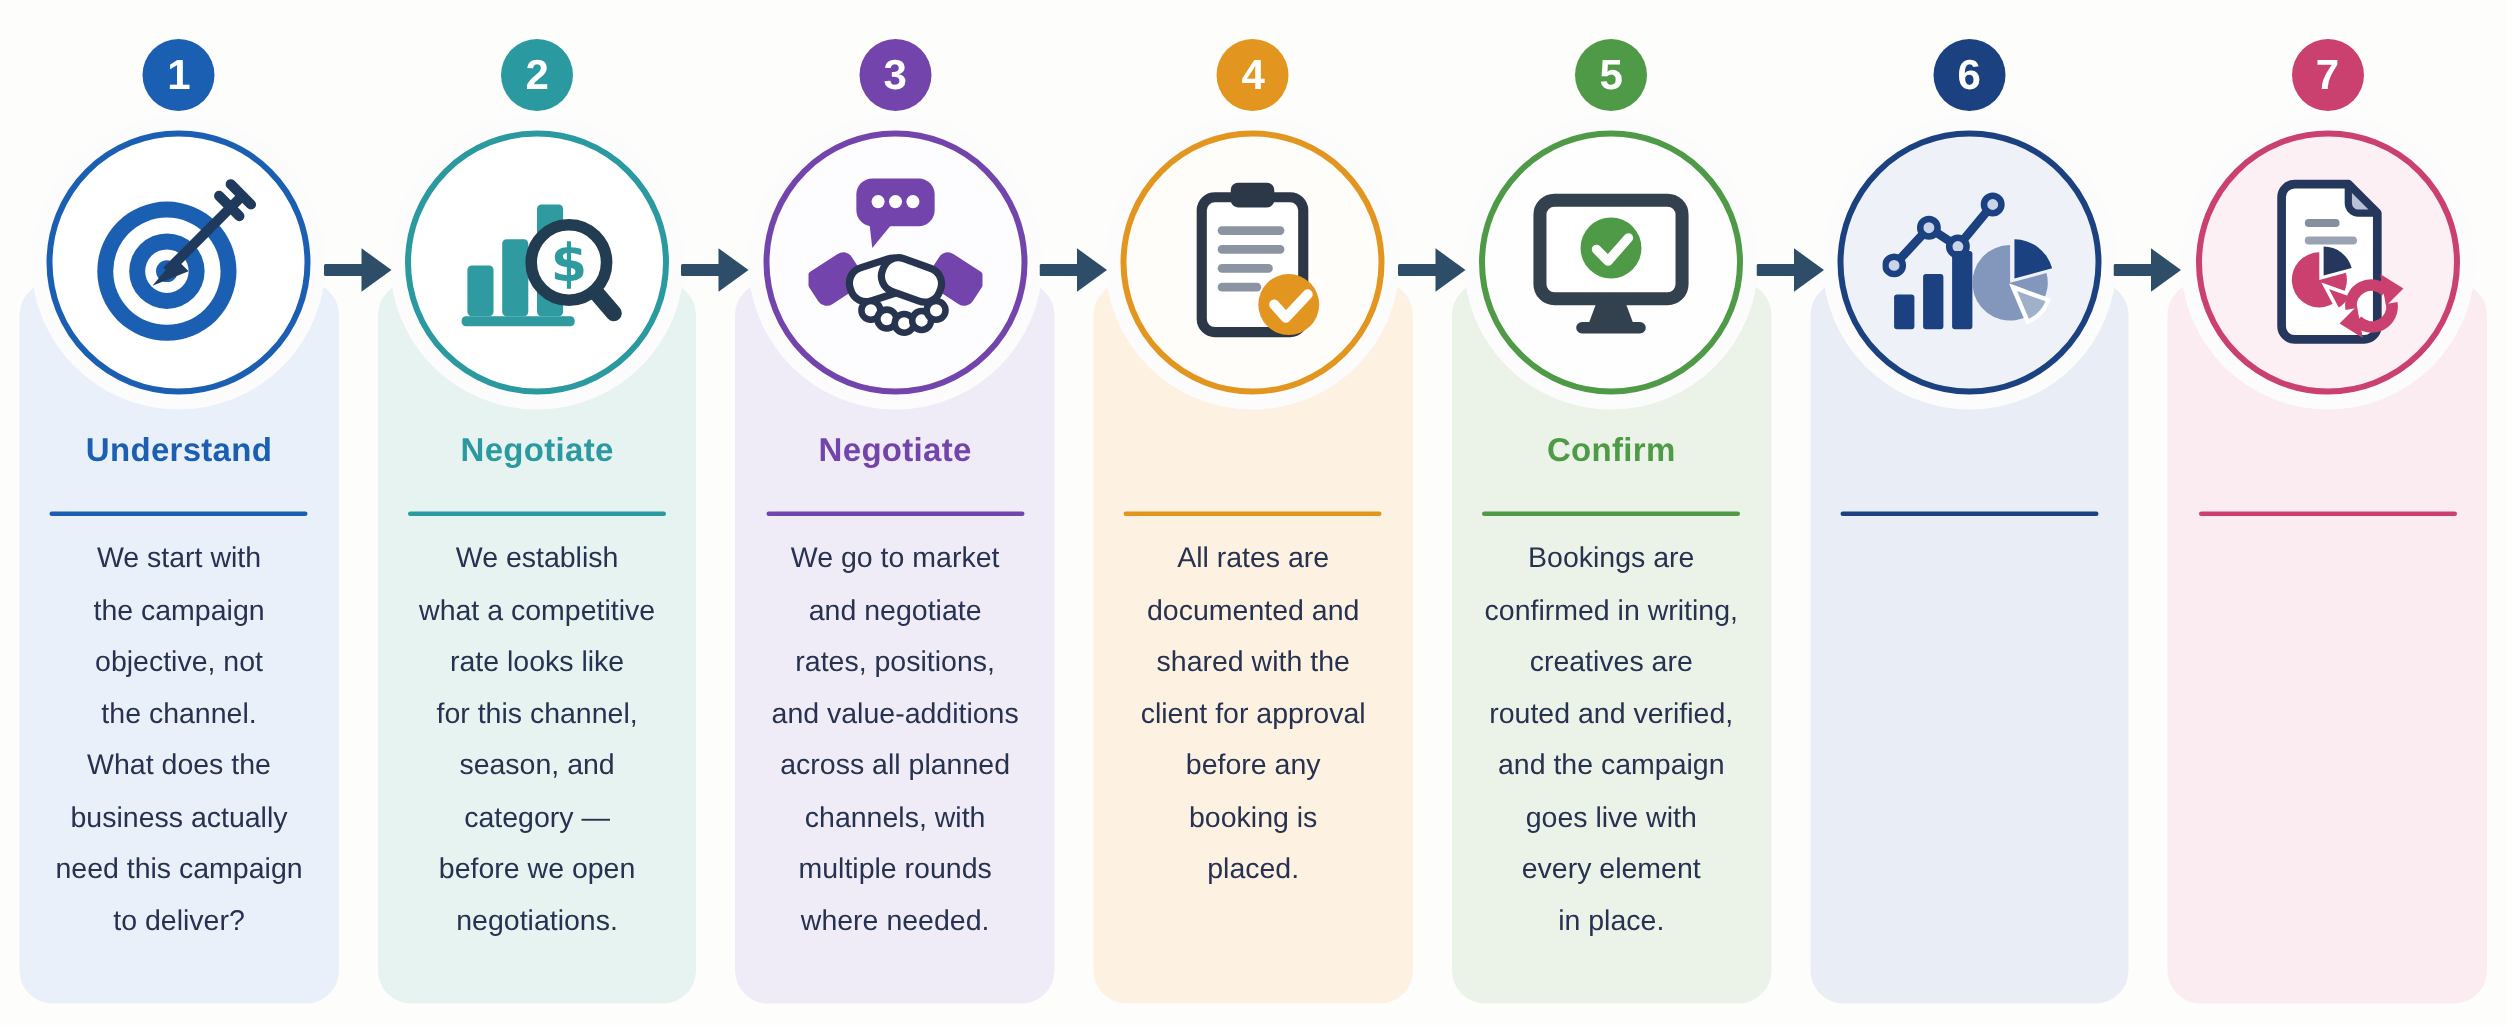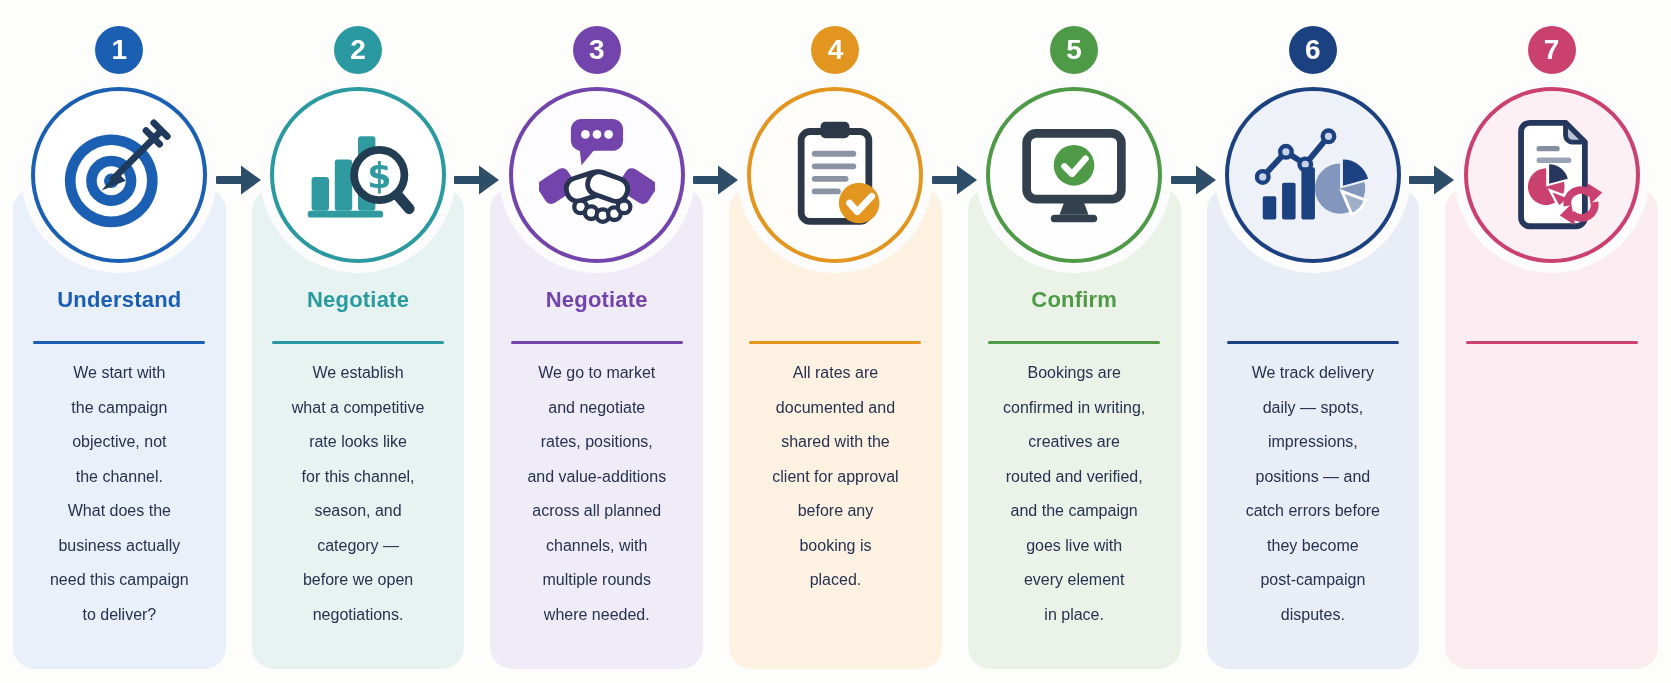--- a/index.html
+++ b/index.html
@@ -57,21 +57,21 @@
   .rule{
     position:absolute;
     top:341px;left:50%;transform:translateX(-50%);
     width:172px;height:3px;border-radius:2px;
     background:var(--c);
   }
   .desc{
     position:absolute;
     top:356px;left:4px;right:4px;margin:0;
     text-align:center;
-    font-size:16px;line-height:34.5px;
+    font-size:19px;line-height:34.5px;
     color:#273150;
     white-space:pre-line;
   }
   .arrow{
     position:absolute;
     top:163px;
     width:46px;height:34px;
     color:var(--arrow,#2e4d68);
   }
 </style>
@@ -240,28 +240,20 @@
         <circle cx="76" cy="20" r="6" fill="#c9d4e8" stroke="#1c4180" stroke-width="4.5"></circle>
         <rect x="8" y="82" width="14" height="24" rx="2" fill="#1c4180"></rect>
         <rect x="28" y="68" width="14" height="38" rx="2" fill="#1c4180"></rect>
         <rect x="48" y="52" width="14" height="54" rx="2" fill="#1c4180"></rect>
         <path d="M88 74 L88 48 A26 26 0 1 0 113.1 67.3 Z" fill="#8297bb"></path>
         <path d="M90 77 L114.4 85.9 A26 26 0 0 1 100.2 100.9 Z" fill="#9fb0cb" stroke="#ffffff" stroke-width="3"></path>
         <path d="M91 71 L91 44 A27 27 0 0 1 117 64 Z" fill="#1c4180"></path>
       </svg>
     </div>
     <div class="rule"></div>
-    <p class="desc">We track delivery
-daily — spots,
-impressions,
-positions — and
-catch errors before
-they become
-post-campaign
-disputes.</p>
   </section>
 
   <section class="step" style="--c: #ca4170; --tint: #fbecf1; --iconbg: #fdf0f4;">
     <div class="card"></div>
     <div class="badge">
         <span>7</span>
       </div>
     <div class="ring">
       <svg width="116" height="116" viewBox="0 0 120 120">
         <path d="M37 6 h37 l20 20 v78 a9 9 0 0 1 -9 9 h-48 a9 9 0 0 1 -9 -9 V15 a9 9 0 0 1 9 -9 z" fill="#ffffff" stroke="#26375e" stroke-width="6" stroke-linejoin="round"></path>

